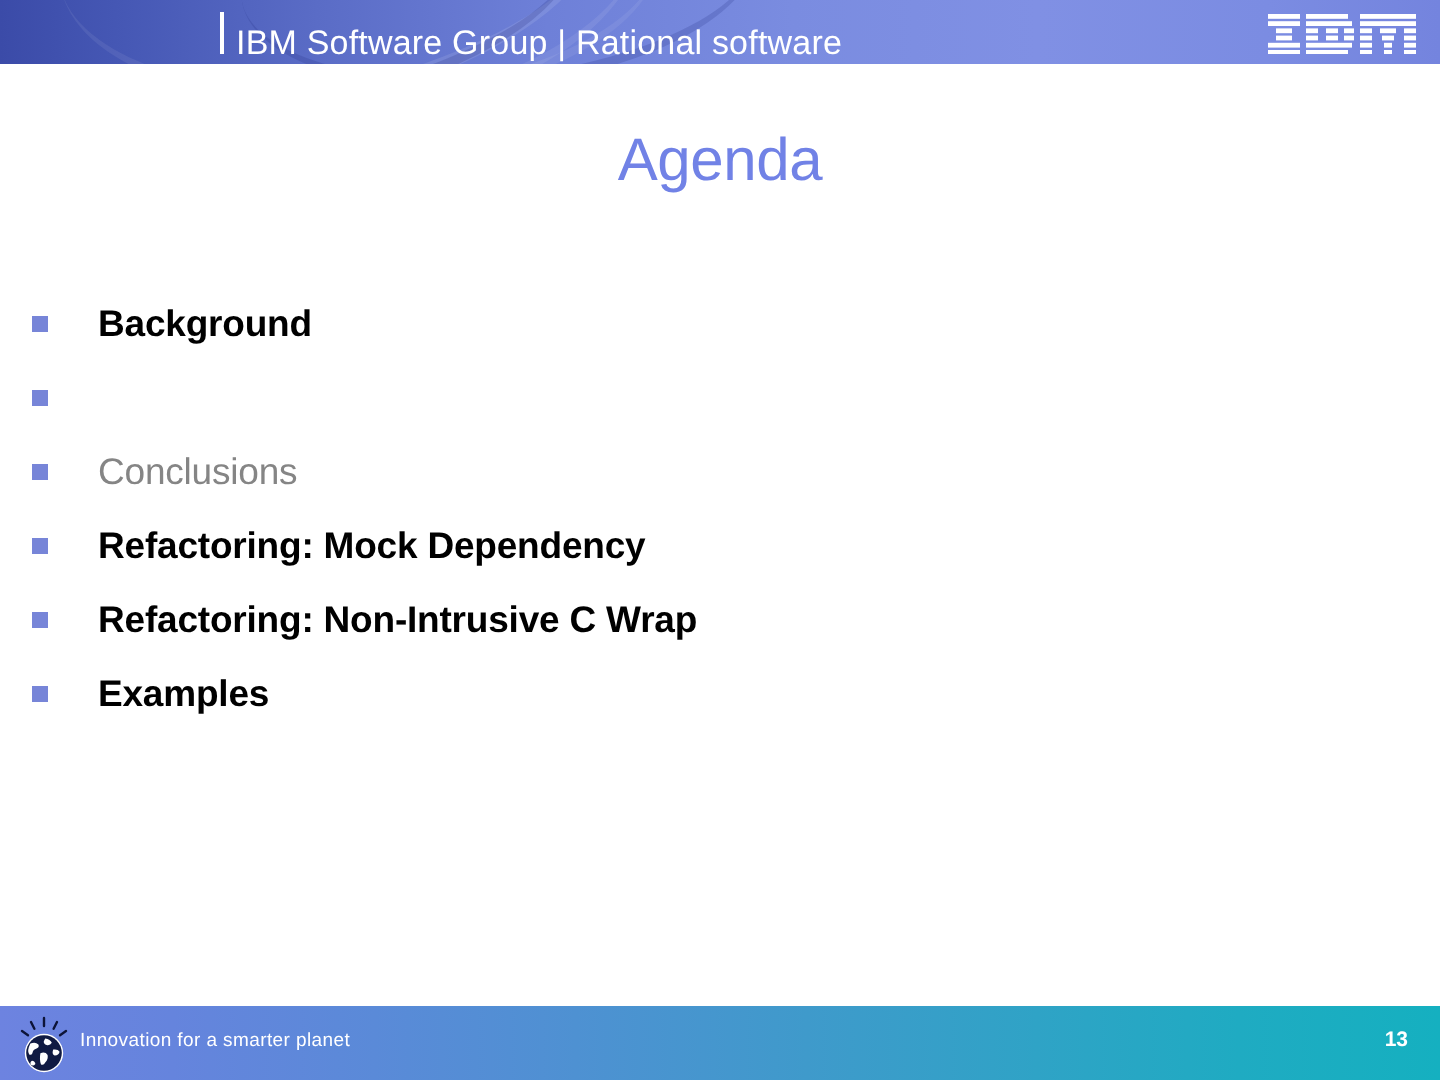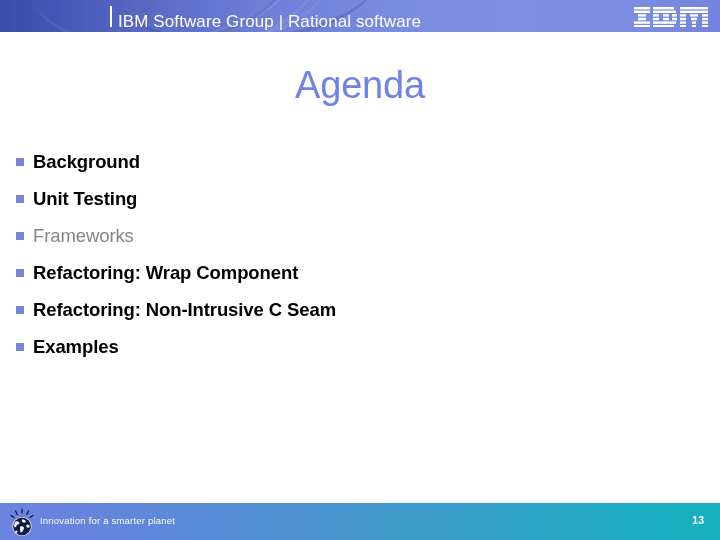--- a/index.html
+++ b/index.html
@@ -95,21 +95,21 @@
     right: 12px; top: 7px;
     width: 74px; height: 20px;
   }
 
   
   #slide-title {
     position: absolute;
     left: 0; top: 64px;
     width: 720px;
     text-align: center;
-    font-size: 38px;
+    font-size: 30px;
     color: #7182e6;
     font-weight: normal;
     letter-spacing: -0.2px;
   }
 
   
   #agenda-list {
     position: absolute;
     left: 16px; top: 143px;
     width: 690px;
@@ -129,20 +129,21 @@
     flex: 0 0 auto;
     position: relative;
     top: 0px;
   }
   .bullet-text {
     font-size: 18.5px;
     color: #000000;
     font-weight: bold;
     white-space: nowrap;
     letter-spacing: -0.1px;
+    margin-left: 16px;
   }
   .bullet-text.dim {
     color: #858585;
     font-weight: normal;
   }
 
   
   #footer-bar {
     position: absolute;
     left: 0; top: 503px;
@@ -235,33 +236,32 @@
 
 <div id="slide-title">Agenda</div>
 
 <ul id="agenda-list">
   <li>
     <span class="bullet-marker"></span>
     <span class="bullet-text">Background</span>
   </li>
   <li>
     <span class="bullet-marker"></span>
-    <span class="bullet-text">Unit Testing</span>
-  </li>
-  <li>
-    <span class="bullet-marker"></span>
-    <span class="bullet-text dim">Frameworks</span>
-  </li>
-  <li>
-    <span class="bullet-marker"></span>
-    <span class="bullet-text">Refactoring: Wrap Component</span>
-  </li>
-  <li>
-    <span class="bullet-marker"></span>
-    <span class="bullet-text">Refactoring: Non-Intrusive C Seam</span>
+  </li>
+  <li>
+    <span class="bullet-marker"></span>
+    <span class="bullet-text dim">Conclusions</span>
+  </li>
+  <li>
+    <span class="bullet-marker"></span>
+    <span class="bullet-text">Refactoring: Mock Dependency</span>
+  </li>
+  <li>
+    <span class="bullet-marker"></span>
+    <span class="bullet-text">Refactoring: Non-Intrusive C Wrap</span>
   </li>
   <li>
     <span class="bullet-marker"></span>
     <span class="bullet-text">Examples</span>
   </li>
 </ul>
 
 <div id="footer-bar">
   <svg id="globe-icon" viewBox="0 0 30 30">
 

